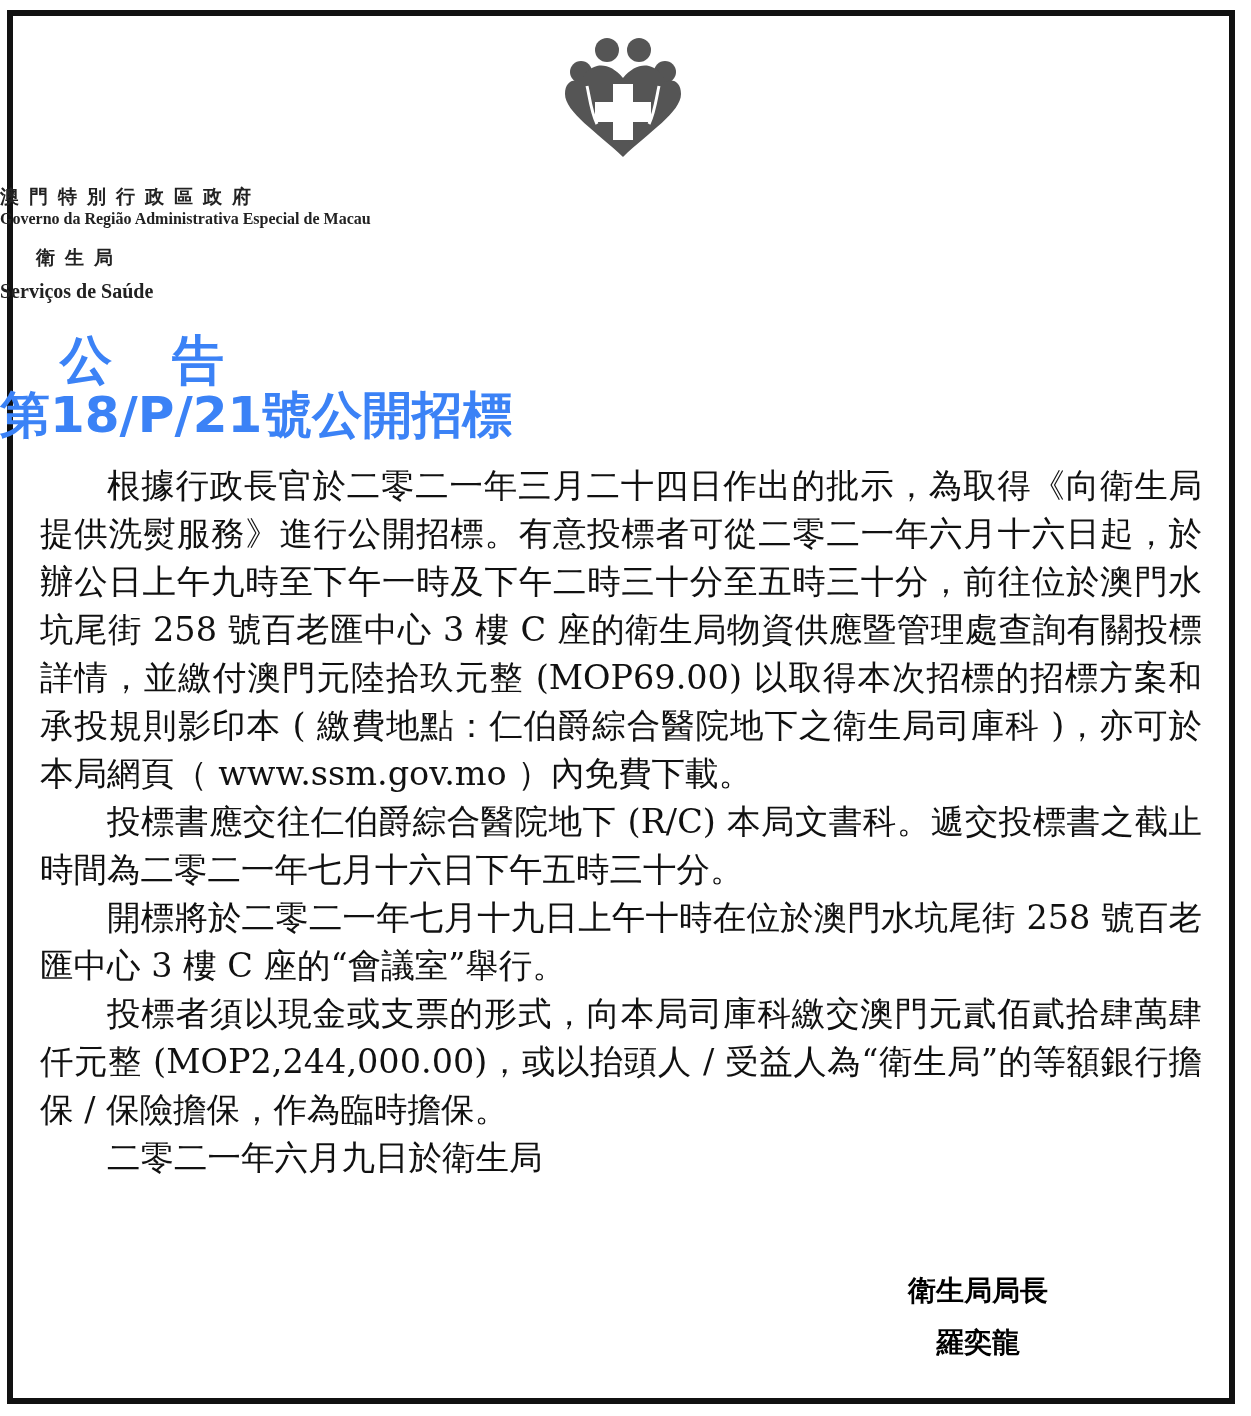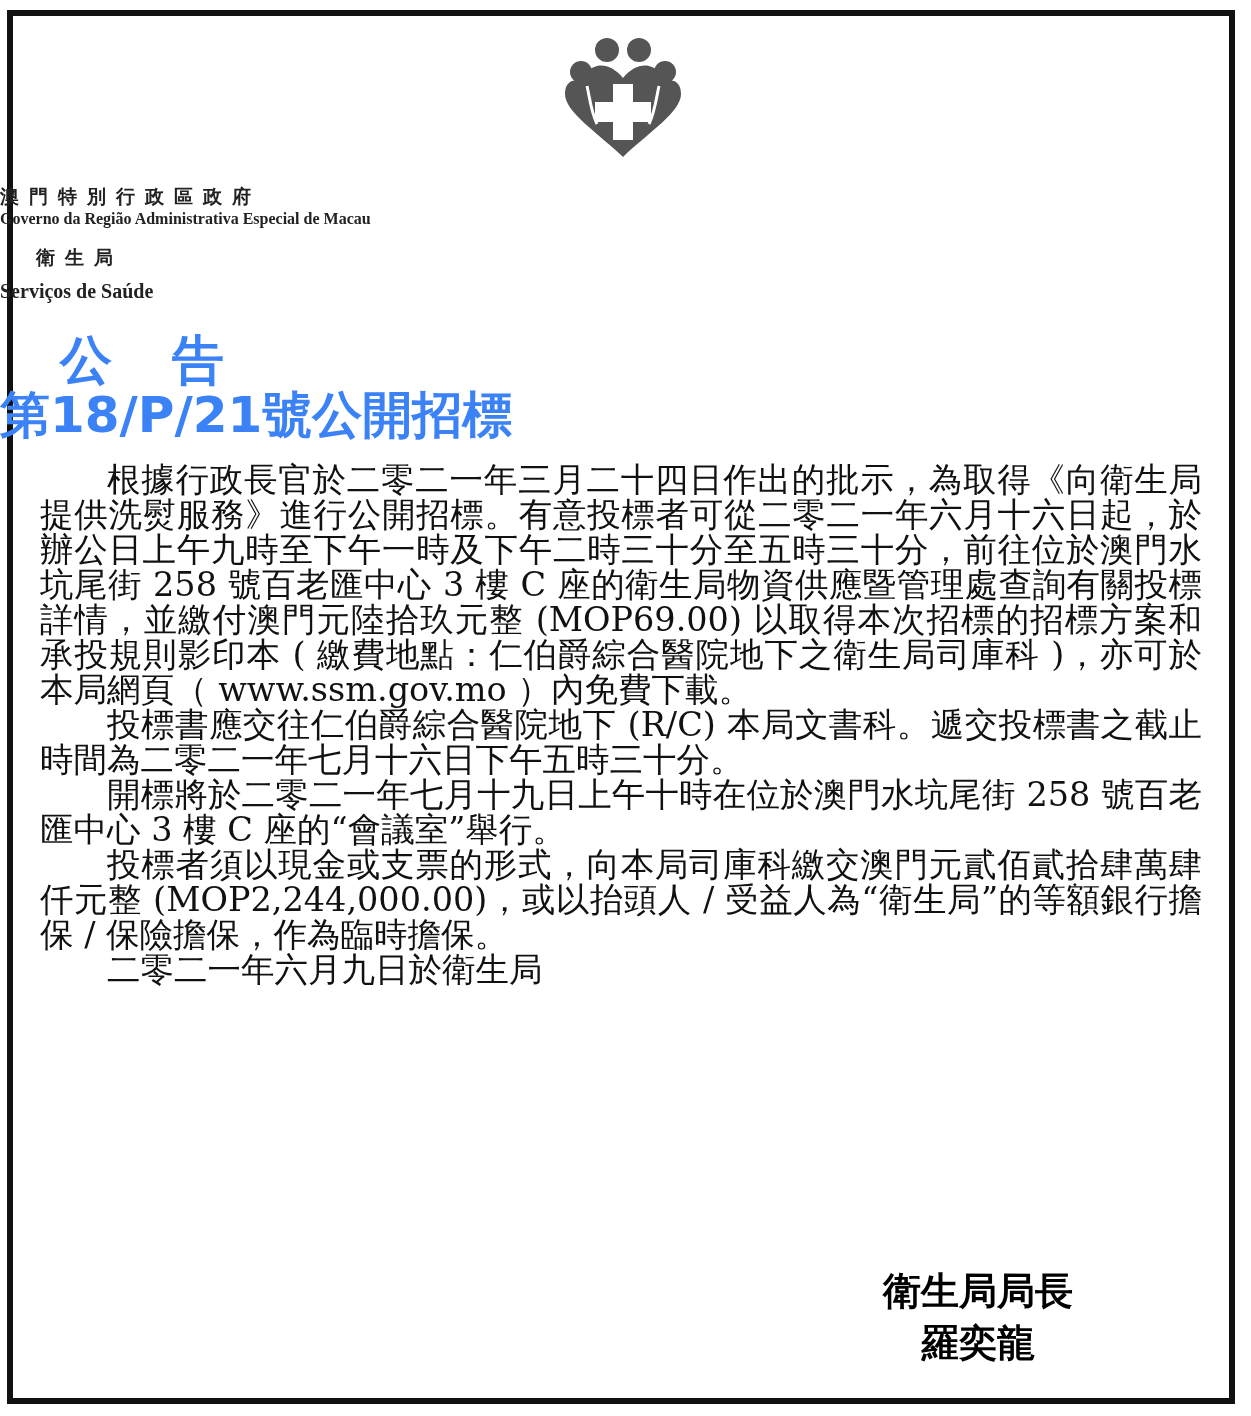--- a/index.html
+++ b/index.html
@@ -13,25 +13,25 @@
   .org-zh { top: 184px; font-size: 19px; letter-spacing: 10px; }
   .org-pt { top: 210px; font-size: 16px; }
   .dept-zh { top: 245px; font-size: 19px; letter-spacing: 10px; margin-left: 36px; }
   .dept-pt { top: 272px; font-size: 20px; margin-top: 8px; }
   .title { position: absolute; left: 0; width: 1108px; text-align: left;
            font-family: "DejaVu Sans", "Liberation Sans", sans-serif; font-weight: bold; color: #3b82f6; }
   .title-1 { top: 326px; font-size: 52px; letter-spacing: 60px; text-indent: 60px; }
   .title-2 { top: 382px; font-size: 50px; }
   .body { position: absolute; left: 40px; top: 462px; width: 1162px;
           font-family: "DejaVu Serif", "Liberation Serif", serif; font-size: 33.5px;
-          line-height: 35px; color: #111; text-align: justify; }
+          line-height: 48px; color: #111; text-align: justify; }
   .body p { margin: 0; text-indent: 2em; }
   .signature { position: absolute; left: 873px; top: 1265px; width: 210px; text-align: center;
                font-family: "DejaVu Serif", "Liberation Serif", serif; font-weight: bold;
-               font-size: 38px; line-height: 52px; color: #000; }
+               font-size: 28px; line-height: 52px; color: #000; }
 </style>
 </head>
 <body>
 
 <div class="frame"></div>
 
 <svg class="logo" viewBox="0 0 132 128">
   <g fill="#555">
     <circle cx="24" cy="40" r="11"></circle>
     <circle cx="50" cy="18" r="12"></circle>

